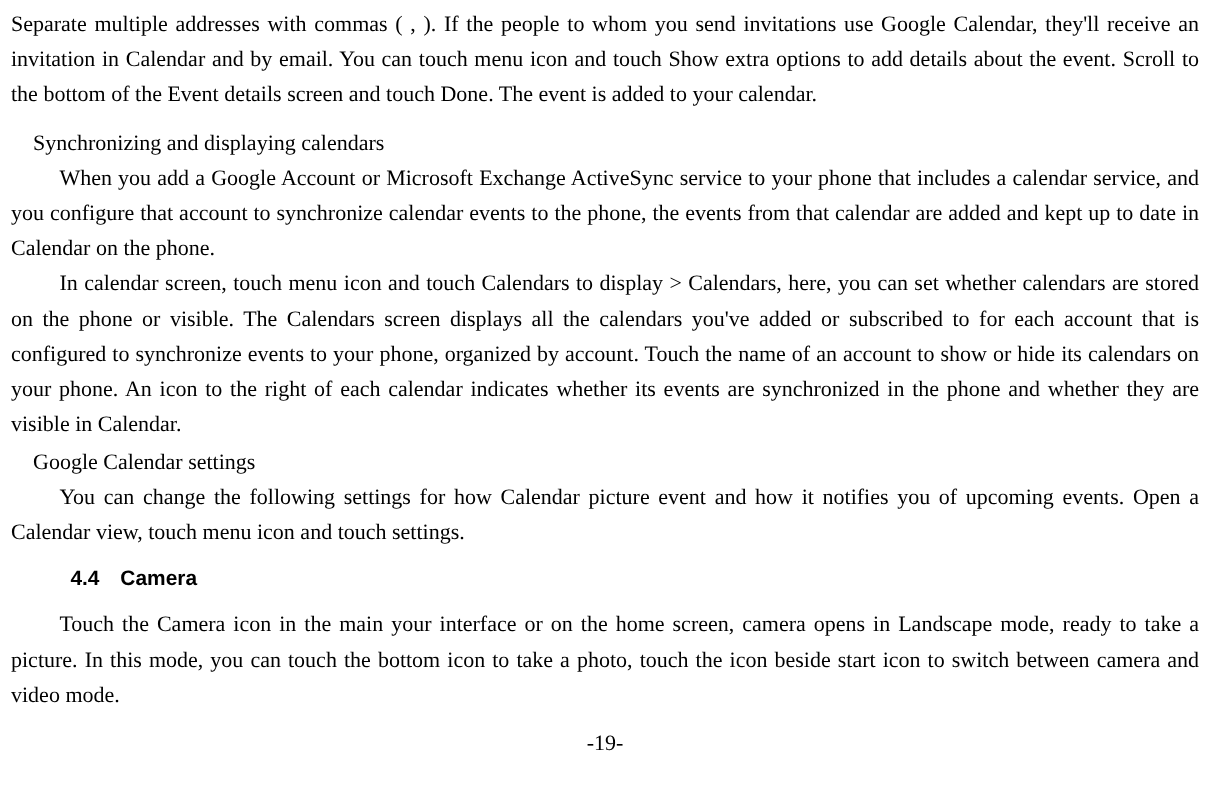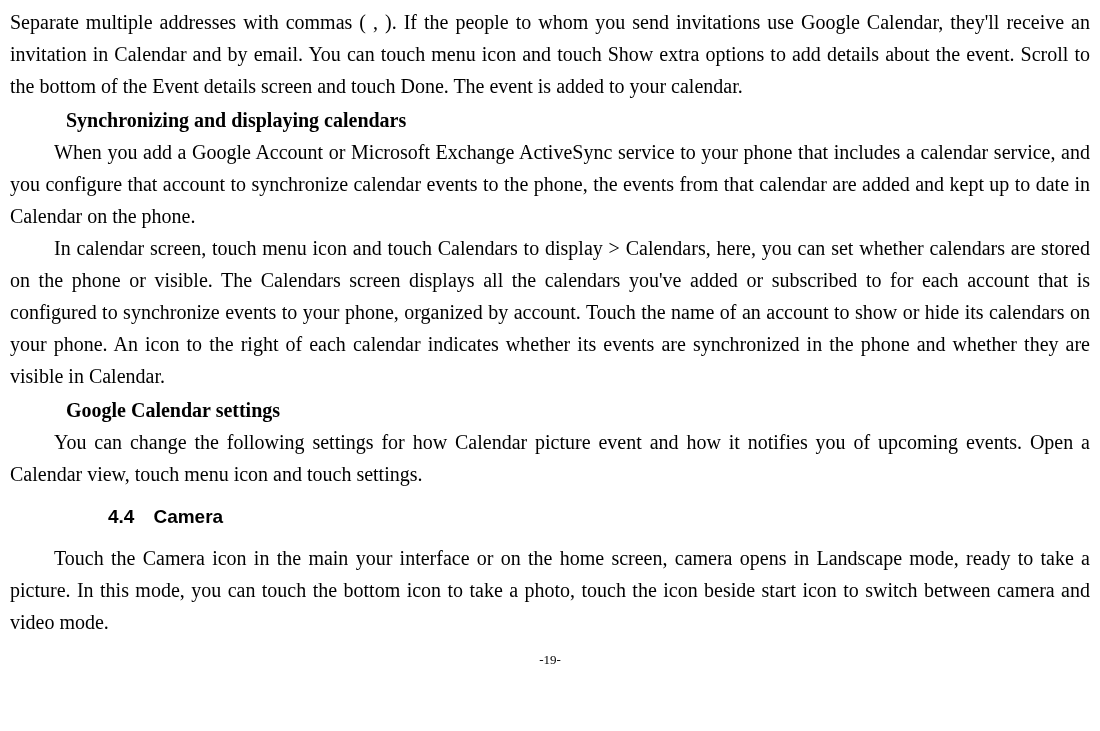--- a/index.html
+++ b/index.html
@@ -13,44 +13,44 @@
       line-height: 1.6;
       color: #000;
       background: #fff;
       width: 1100px;
       height: 731px;
       padding: 6px 10px 0 10px;
       overflow: hidden;
     }
     .intro-para {
       text-align: justify;
-      margin-bottom: 2px;
+      margin-bottom: 12px;
     }
     .subheading {
-      font-weight: bold;
-      margin-left: 56px;
+      font-weight: normal;
+      margin-left: 20px;
       margin-top: 2px;
       margin-bottom: 0;
     }
     .body-para {
       text-align: justify;
       text-indent: 44px;
       margin-bottom: 0;
     }
     .section-heading {
       font-family: Arial, Helvetica, sans-serif;
       font-weight: bold;
       font-size: 19px;
-      margin-left: 98px;
+      margin-left: 54px;
       margin-top: 12px;
       margin-bottom: 10px;
     }
     .page-num {
       text-align: center;
-      font-size: 13px;
+      font-size: 20px;
       margin-top: 12px;
     }
   </style>
 </head>
 <body>
 
 <p class="intro-para">Separate multiple addresses with commas ( , ). If the people to whom you send invitations use Google Calendar, they'll receive an invitation in Calendar and by email. You can touch menu icon and touch Show extra options to add details about the event. Scroll to the bottom of the Event details screen and touch Done. The event is added to your calendar.</p>
 
 <p class="subheading">Synchronizing and displaying calendars</p>
 

